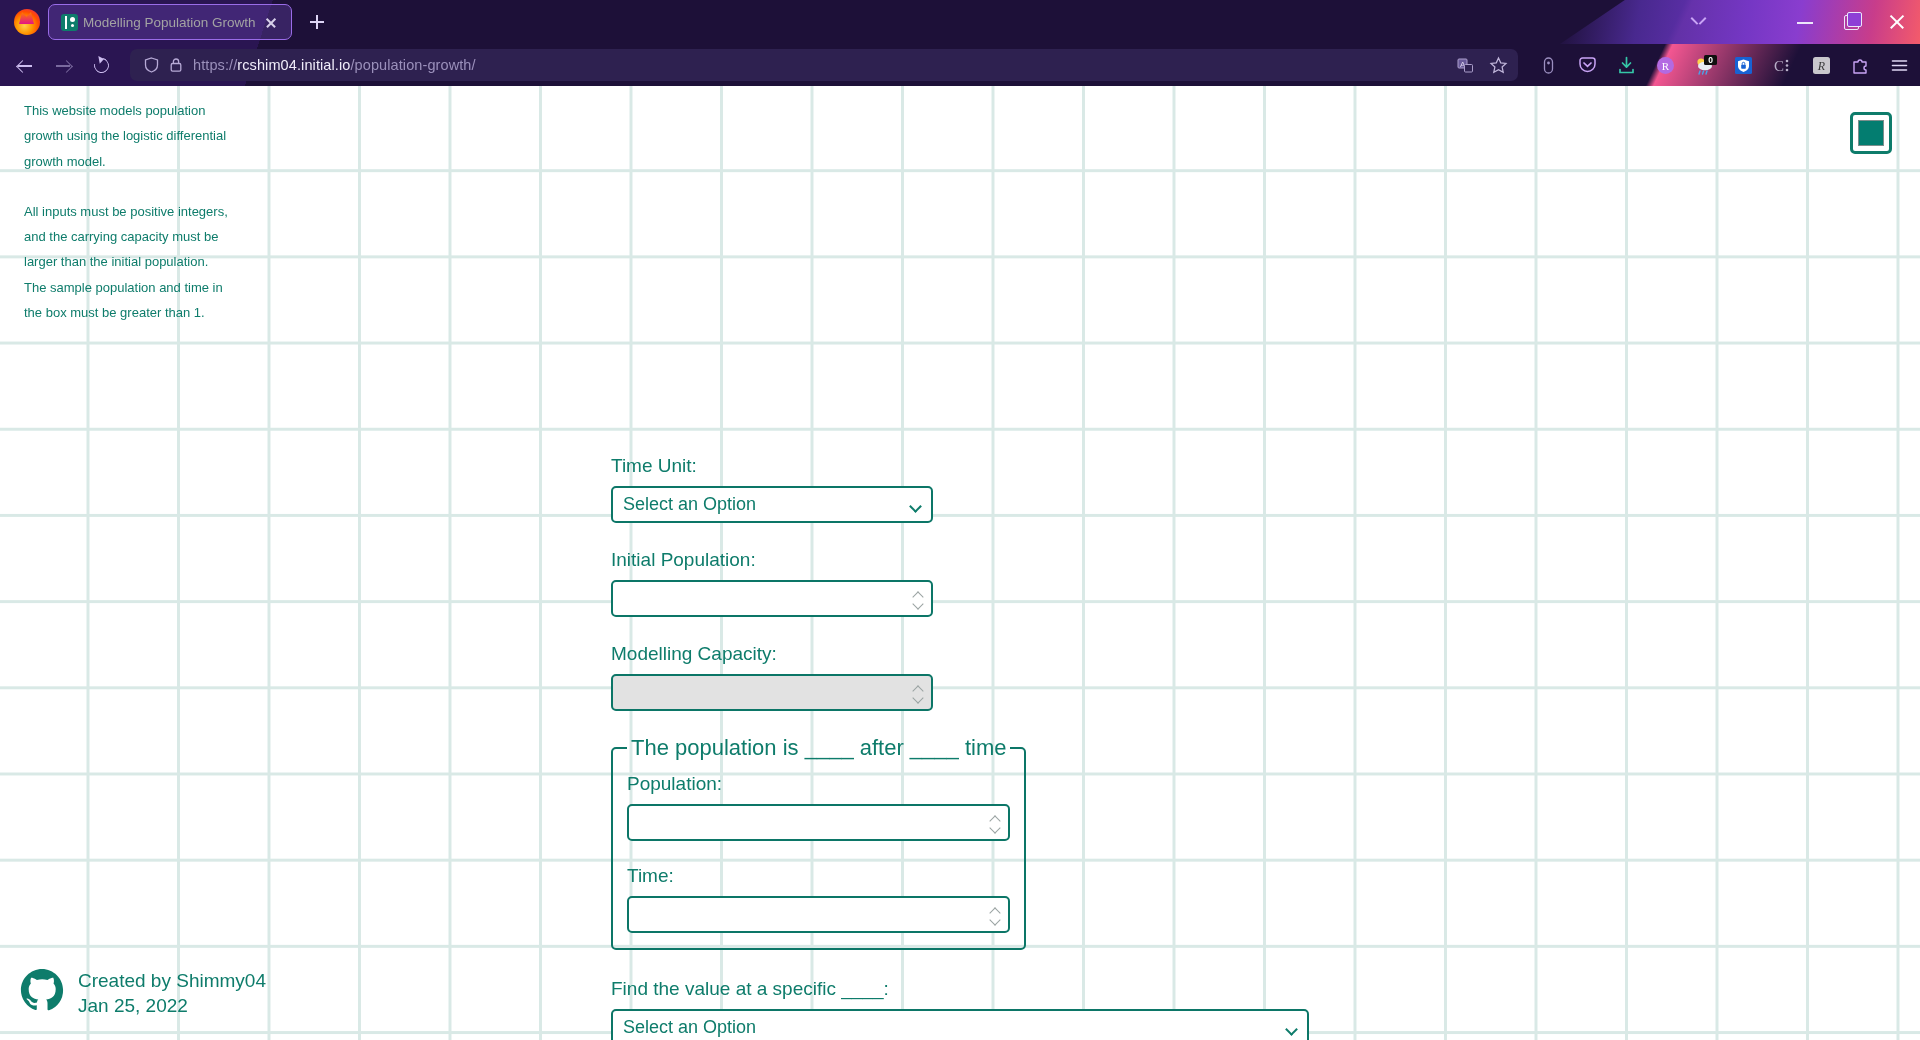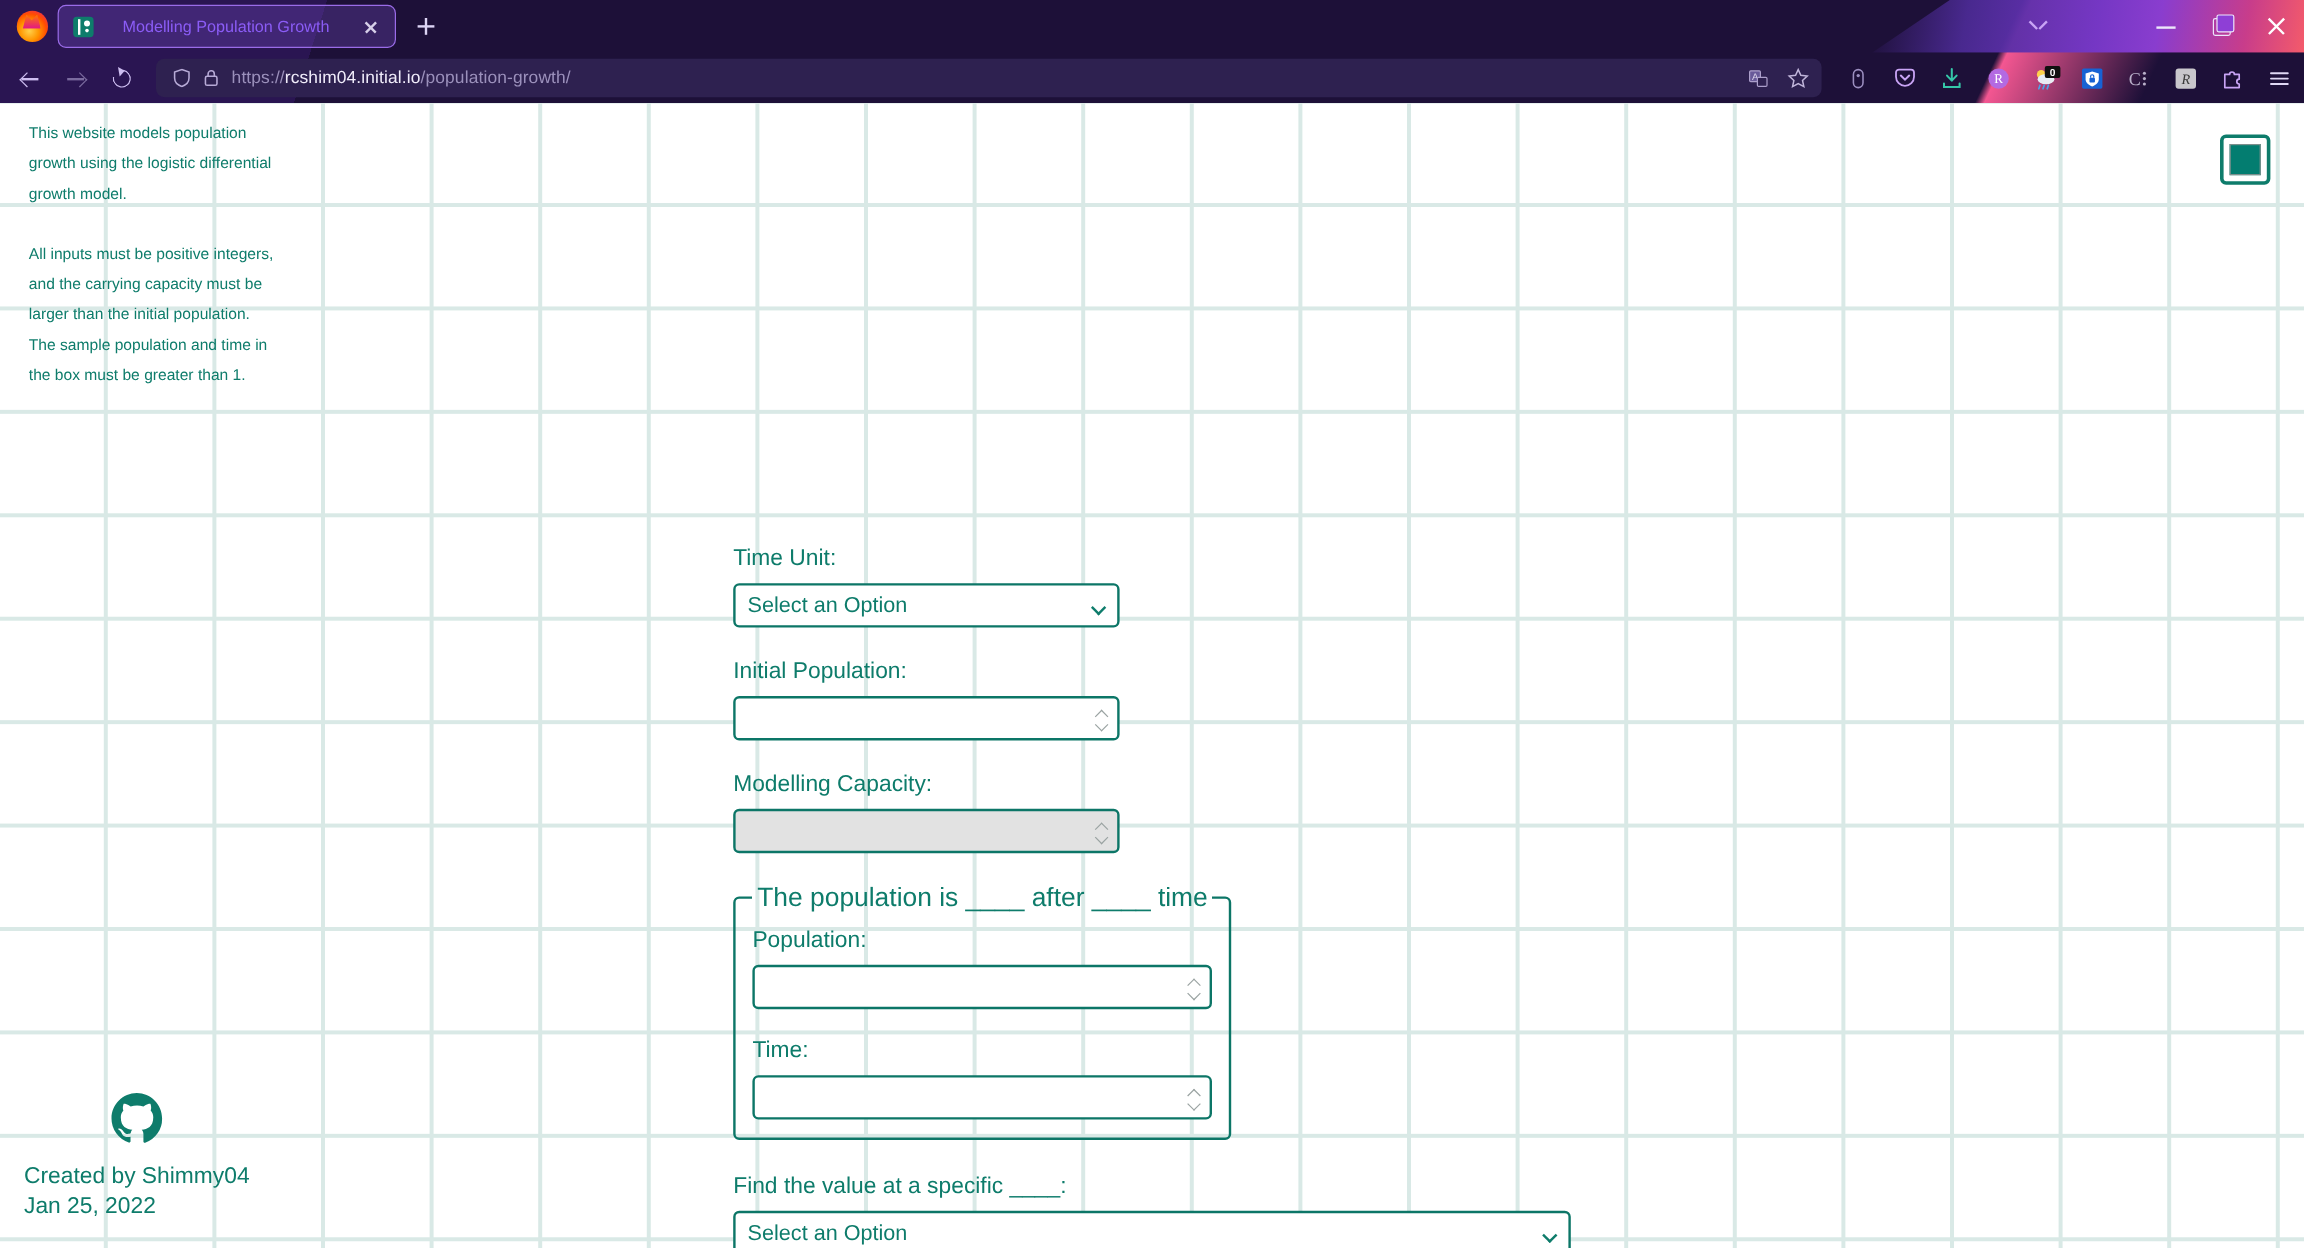--- a/index.html
+++ b/index.html
@@ -43,26 +43,26 @@
     border-radius: 50%;
     background: radial-gradient(circle at 40% 65%, #ffd04a 0%, #ff9500 35%, #ff4d00 62%, #e31587 100%);
     position: relative; flex: none;
   }
   .fox::after {
     content:""; position:absolute; left:5px; top:3px; width:15px; height:12px;
     background: linear-gradient(180deg,#ff7a00,#e31587);
     clip-path: polygon(0 100%, 20% 0, 50% 40%, 80% 0, 100% 100%);
   }
   .tab {
-    display: flex; align-items: center; gap: 24px;
+    display: flex; align-items: center; gap: 5px;
     height: 36px; min-width: 220px; padding: 0 10px 0 12px;
     background: rgba(120,80,200,0.30);
     border: 1.5px solid #9a6ce8;
     border-radius: 7px;
-    color: #8b5cf6;
+    color: #a3a3a3;
     font-size: 13.5px;
   }
   .tab-favicon {
     width: 17px; height: 17px; border-radius: 3px;
     background: #0e7c6b;
     position: relative; flex: none;
   }
   .tab-favicon::before {
     content: ""; position: absolute; left: 4px; top: 2px;
     width: 2px; height: 13px; background: #ffffff;
@@ -249,21 +249,21 @@
   }
   .btn {
     justify-content: center;
     height: 54px;
     cursor: pointer;
   }
   .wide-block { margin-top: 26px; }
 
   .footer {
     position: absolute; left: 20px; bottom: 22px;
-    display: flex; align-items: center; gap: 14px; flex-direction: column;
+    display: flex; gap: 14px;
   }
   .gh { width: 44px; height: 44px; flex:none; }
   .footer-text { color: #0e7c6b; font-size: 19px; line-height: 25px; }
 </style>
 </head>
 <body>
 
 <div class="browser">
 
   <div class="chrome-top">

